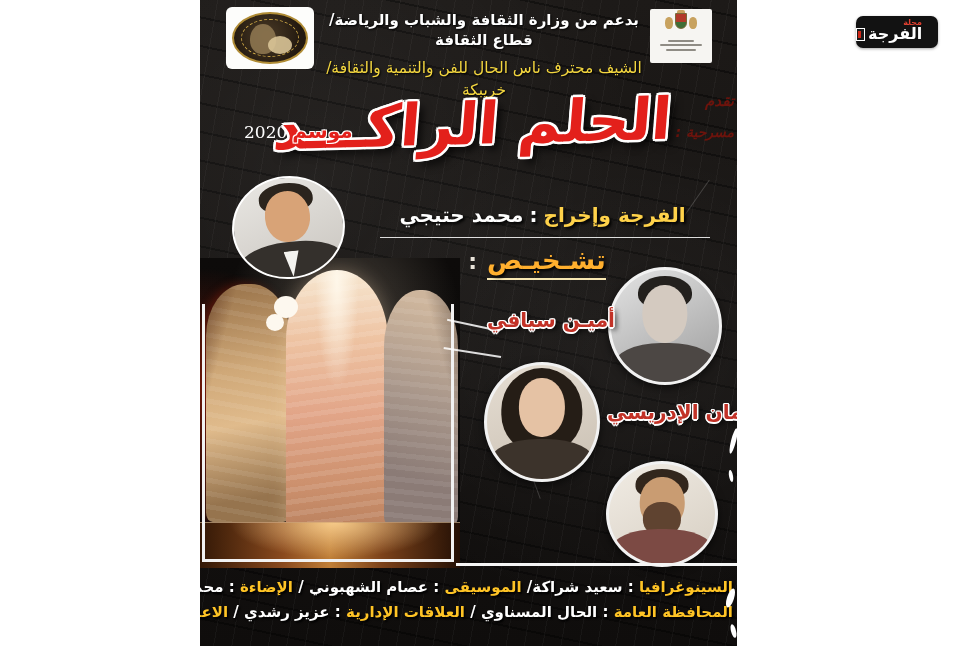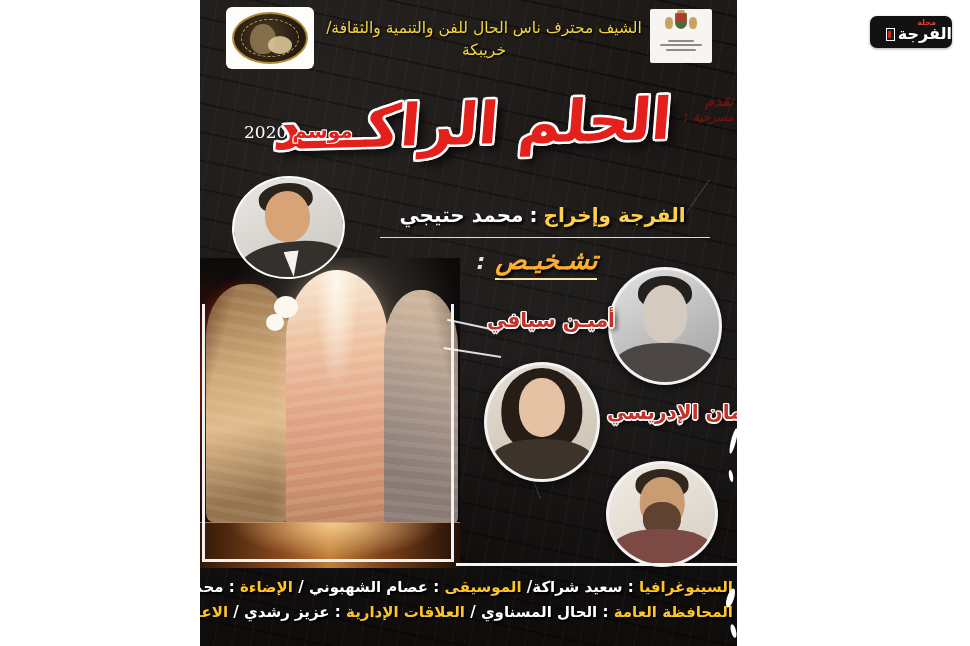--- a/index.html
+++ b/index.html
@@ -46,21 +46,21 @@
     background:linear-gradient(#b23a2a 55%, #3f6e37 55%); border:1px solid #7a6a3a; }
   .emblem-lion { position:absolute; top:4px; width:8px; height:12px; border-radius:45%; background:#c8a25f; }
   .emblem-lion.left { left:1px; } .emblem-lion.right { right:1px; }
   .emblem-crown { position:absolute; left:13px; top:-3px; width:8px; height:4px; background:#c8a25f; border-radius:2px 2px 0 0; }
   .tiny-bar { height:2px; background:#8f8c85; border-radius:1px; margin-top:2.5px; }
   .tb1 { width:26px; } .tb2 { width:42px; } .tb3 { width:30px; }
 
   
   .presents { position:absolute; left:468px; top:92px; width:66px; direction:rtl; text-align:right; color:#6d130c; font-weight:bold;font-style:italic; }
   .presents-word { font-size:15px; letter-spacing:1px; }
-  .presents-play { font-size:12px; }
+  .presents-play { font-size:14px; margin-top:14px; }
 
   .play-title {
     position:absolute; right:66px; top:86px; direction:rtl;
     font-size:58px; font-weight:bold; color:#e3201b; line-height:76px; white-space:nowrap;
     transform:skewX(-6deg) rotate(-1.5deg);
     text-shadow:
       2.5px 0 0 #fff, -2.5px 0 0 #fff, 0 2.5px 0 #fff, 0 -2.5px 0 #fff,
       2px 2px 0 #fff, -2px 2px 0 #fff, 2px -2px 0 #fff, -2px -2px 0 #fff,
       6px 6px 8px rgba(0,0,0,0.75);
   }
@@ -83,21 +83,21 @@
 
   .dir-hair { background:#2b241d; } .dir-face { background:#d8a377; } .dir-body { background:#34302c; }
 
   .author-line { position:absolute; left:170px; top:203px; width:345px; text-align:center; direction:rtl; white-space:nowrap; font-weight:bold; font-size:20px; text-shadow:2px 2px 3px #000; }
   .author-label { color:#ffd24a; }
   .author-colon { color:#ffffff; padding:0 6px; }
   .author-name { color:#ffffff;margin-top:24px; }
 
   .divider-line { position:absolute; left:180px; top:237px; width:330px; height:1px; background:rgba(255,255,255,0.85); }
 
-  .cast-heading { position:absolute; left:232px; top:245px; width:210px; text-align:center; direction:rtl; white-space:nowrap;font-style:italic; }
+  .cast-heading { position:absolute; left:232px; top:245px; width:210px; text-align:center; direction:rtl; white-space:nowrap; }
   .cast-heading-text { display:inline-block; color:#ffaf2e; font-size:26px; font-weight:bold; border-bottom:2px solid #f7e7b2; padding-bottom:3px; text-shadow:2px 2px 3px #000; }
   .cast-heading-colon { color:#e9e4da; font-size:22px; font-weight:bold; padding-right:10px; }
 
   
   .stage-photo {
     position:absolute; left:0; top:258px; width:260px; height:310px; overflow:hidden;
     background:
       radial-gradient(circle at 0% 42%, rgba(158,28,8,0.6), transparent 38%),
       radial-gradient(circle at 55% 18%, rgba(255,236,210,0.25), transparent 40%),
       linear-gradient(#0d0b0a,#0a0807);
@@ -175,21 +175,21 @@
 
   .splat { position:absolute; background:#fff; border-radius:50%; z-index:9; }
   .sp1 { left:531px; top:428px; width:5px; height:26px; transform:rotate(14deg); }
   .sp2 { left:529px; top:470px; width:4px; height:12px; transform:rotate(-10deg); }
   .sp3 { left:527px; top:588px; width:7px; height:20px; transform:rotate(18deg); }
   .sp4 { left:531px; top:624px; width:5px; height:14px; transform:rotate(-14deg); }
 
   
   .magazine-badge {
     position:absolute; left:856px; top:16px; width:82px; height:32px; background:#121212; border-radius:7px;
-    box-shadow:0 1px 3px rgba(0,0,0,0.35); direction:rtl; display:flex; align-items:center; justify-content:flex-start;margin-left:14px;
+    box-shadow:0 1px 3px rgba(0,0,0,0.35); direction:rtl; display:flex; align-items:center; justify-content:flex-end;
   }
   .mag-title { color:#ffffff; font-size:16px; font-weight:bold; line-height:16px; margin-top:4px; }
   .mag-sub { position:absolute; top:2px; right:16px; color:#e04030; font-size:8px; font-weight:bold; }
   .mag-icon { width:9px; height:13px; border:1.5px solid #fff; background:#1a1a1a; margin-right:3px; margin-top:4px; position:relative; }
   .mag-icon::after { content:""; position:absolute; left:1px; top:2px; width:3px; height:7px; background:#d02818; }
 </style>
 </head>
 <body>
 
 <div class="screen">
@@ -208,20 +208,21 @@
 
     <div class="assoc-logo">
       <div class="assoc-oval">
         <div class="assoc-ring"></div>
         <div class="assoc-mask1"></div>
         <div class="assoc-mask2"></div>
       </div>
     </div>
 
     <div class="banner-text">
+      <div class="banner-line1">بدعم من وزارة الثقافة والشباب والرياضة/قطاع الثقافة</div>
       <div class="banner-line2">الشيف محترف ناس الحال للفن والتنمية والثقافة/خريبكة</div>
     </div>
 
     <div class="ministry-logo">
       <div class="emblem">
         <div class="emblem-crown"></div>
         <div class="emblem-lion left"></div>
         <div class="emblem-shield"></div>
         <div class="emblem-lion right"></div>
       </div>

